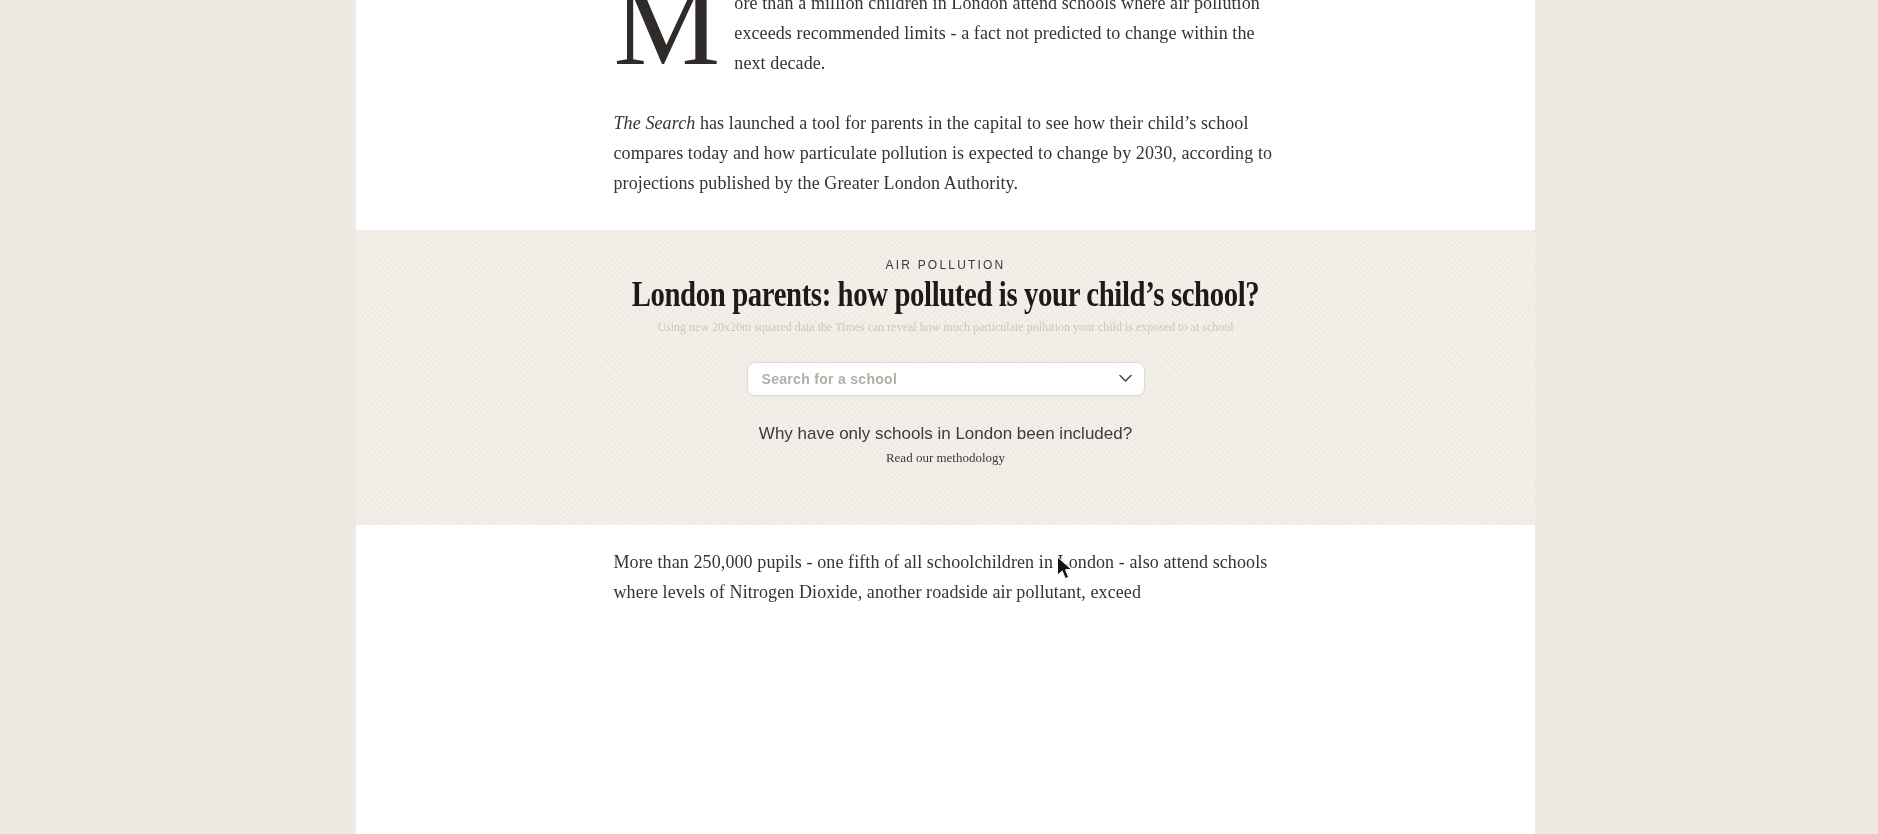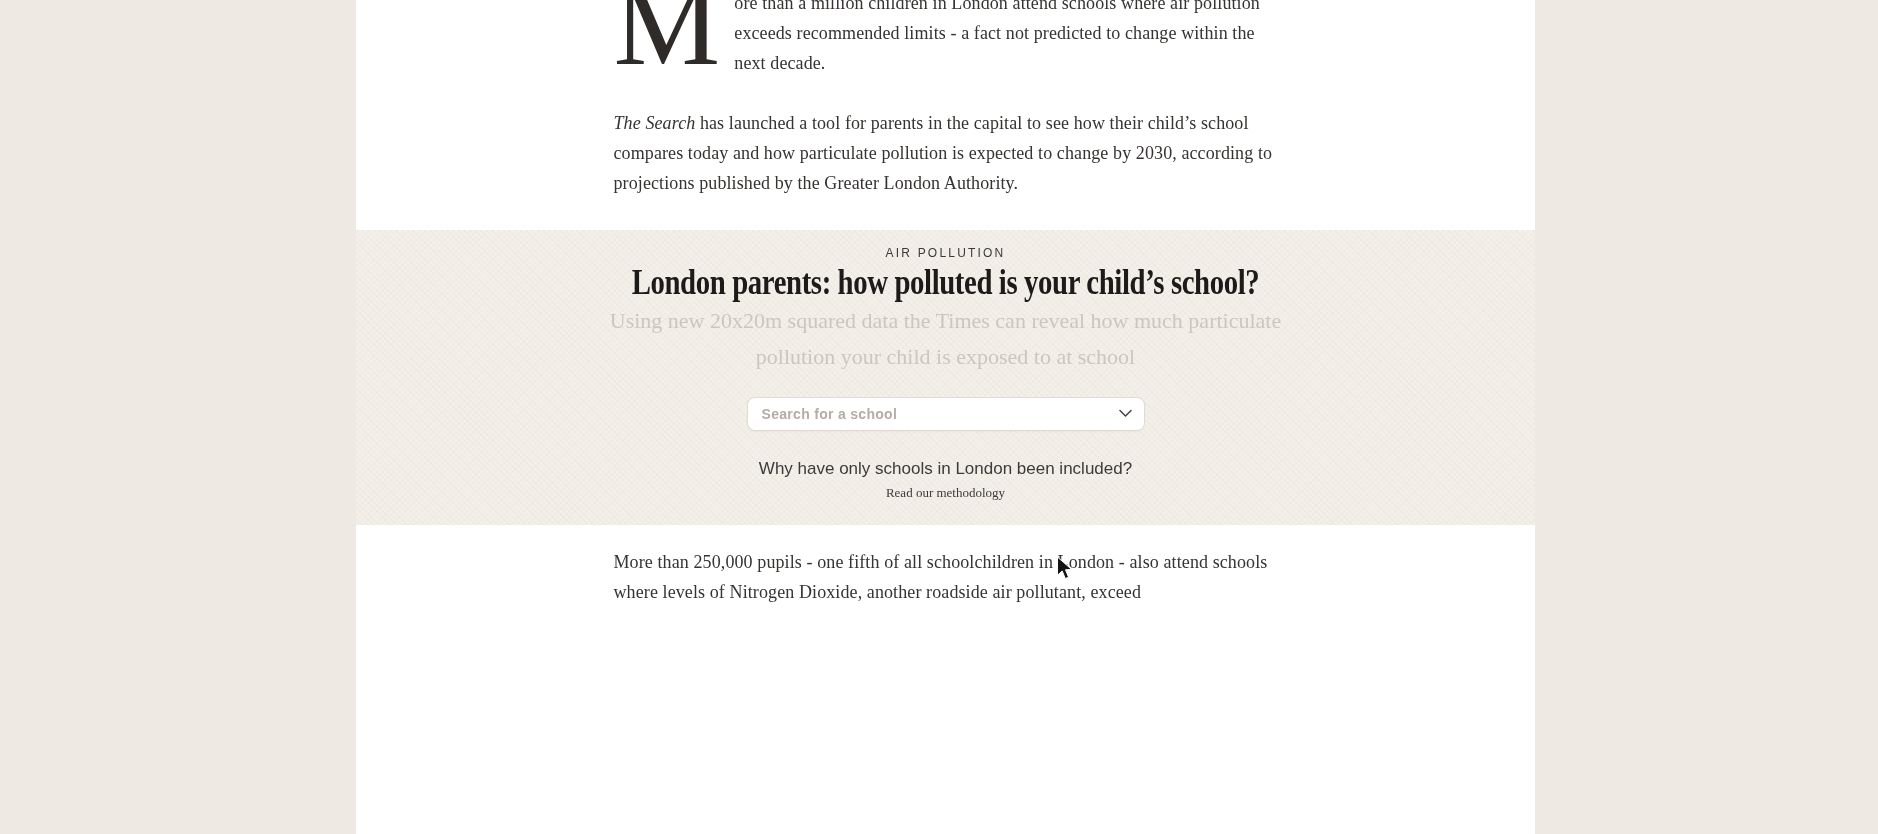--- a/index.html
+++ b/index.html
@@ -43,21 +43,21 @@
   .band{
     width:1179px;
     height:295px;
     margin-top:32px;
     background-color:#f3f0ea;
     background-image:
       repeating-linear-gradient(45deg, rgba(201,181,165,0.10) 0 1px, rgba(0,0,0,0) 1px 4px),
       repeating-linear-gradient(-45deg, rgba(201,181,165,0.07) 0 1px, rgba(0,0,0,0) 1px 4px);
     text-align:center;
     box-sizing:border-box;
-    padding-top:16px;
+    padding-top:28px;
   }
   .kicker{
     font-family:"Liberation Sans", sans-serif;
     font-size:12px;
     line-height:14px;
     letter-spacing:2.2px;
     color:#3b3a38;
   }
   .band-title{
     margin-top:2px;
@@ -66,22 +66,22 @@
     font-weight:700;
     color:#1c1b1a;
     white-space:nowrap;
     transform:scaleX(0.8);
     transform-origin:center;
     letter-spacing:-0.5px;
   }
   .band-subtitle{
     margin:1px auto 0 auto;
     max-width:690px;
-    font-size:22px;
-    line-height:36px;
+    font-size:12px;
+    line-height:25px;
     color:#cdc6bd;
   }
   .search-wrap{
     position:relative;
     width:398px;
     height:34px;
     margin:22px auto 0 auto;
   }
   .search-input{
     width:100%;height:100%;

